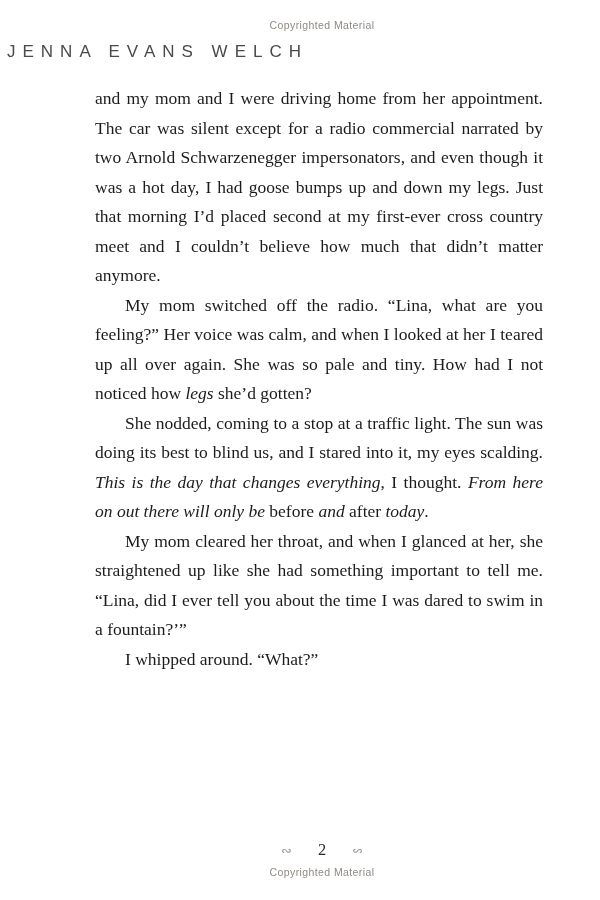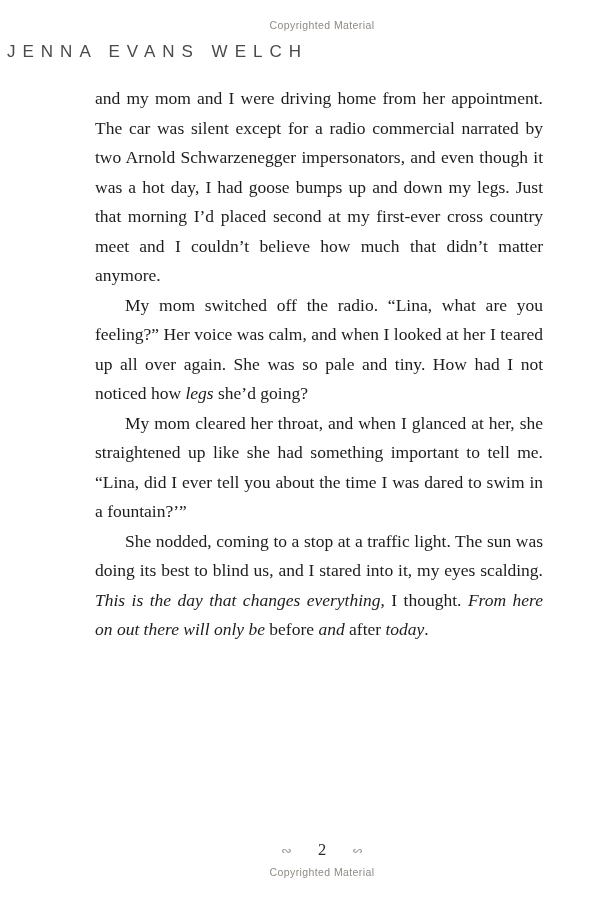--- a/index.html
+++ b/index.html
@@ -84,23 +84,24 @@
 <body>
 
 <div class="page">
 
   <div class="copyright copyright-top">Copyrighted Material</div>
 
   <div class="author-header">JENNA EVANS WELCH</div>
 
   <div class="body-text">
       <p class="para"><span>and my mom and I were driving home from her appointment. The car was silent except for a radio commercial narrated by two Arnold Schwarzenegger impersonators, and even though it was a hot day, I had goose bumps up and down my legs. Just that morning I’d placed second at my first-ever cross country meet and I couldn’t believe how much that didn’t matter anymore.</span></p>
-      <p class="para indent"><span>My mom switched off the radio. “Lina, what are you feeling?” Her voice was calm, and when I looked at her I teared up all over again. She was so pale and tiny. How had I not noticed how </span><i>legs</i><span> she’d going?</span></p>
+      <p class="para indent"><span>My mom switched off the radio. “Lina, what are you feeling?” Her voice was calm, and when I looked at her I teared up all over again. She was so pale and tiny. How had I not noticed how </span><i>legs</i><span> she’d gotten?</span></p>
+      <p class="para indent"><span>She nodded, coming to a stop at a traffic light. The sun was doing its best to blind us, and I stared into it, my eyes scalding. </span><i>This is the day that changes everything</i><span>, I thought. </span><i>From here on out there will only be</i><span> before </span><i>and</i><span> after </span><i>today</i><span>.</span></p>
       <p class="para indent"><span>My mom cleared her throat, and when I glanced at her, she straightened up like she had something important to tell me. “Lina, did I ever tell you about the time I was dared to swim in a fountain?’”</span></p>
-      <p class="para indent"><span>She nodded, coming to a stop at a traffic light. The sun was doing its best to blind us, and I stared into it, my eyes scalding. </span><i>This is the day that changes everything</i><span>, I thought. </span><i>From here on out there will only be</i><span> before </span><i>and</i><span> after </span><i>today</i><span>.</span></p>
+      <p class="para indent"><span>I whipped around. “What?”</span></p>
     </div>
 
   <div class="footer">
     <span class="ornament">∾</span>
     <span class="page-number">2</span>
     <span class="ornament ornament-right">∾</span>
   </div>
 
   <div class="copyright copyright-bottom">Copyrighted Material</div>
 

